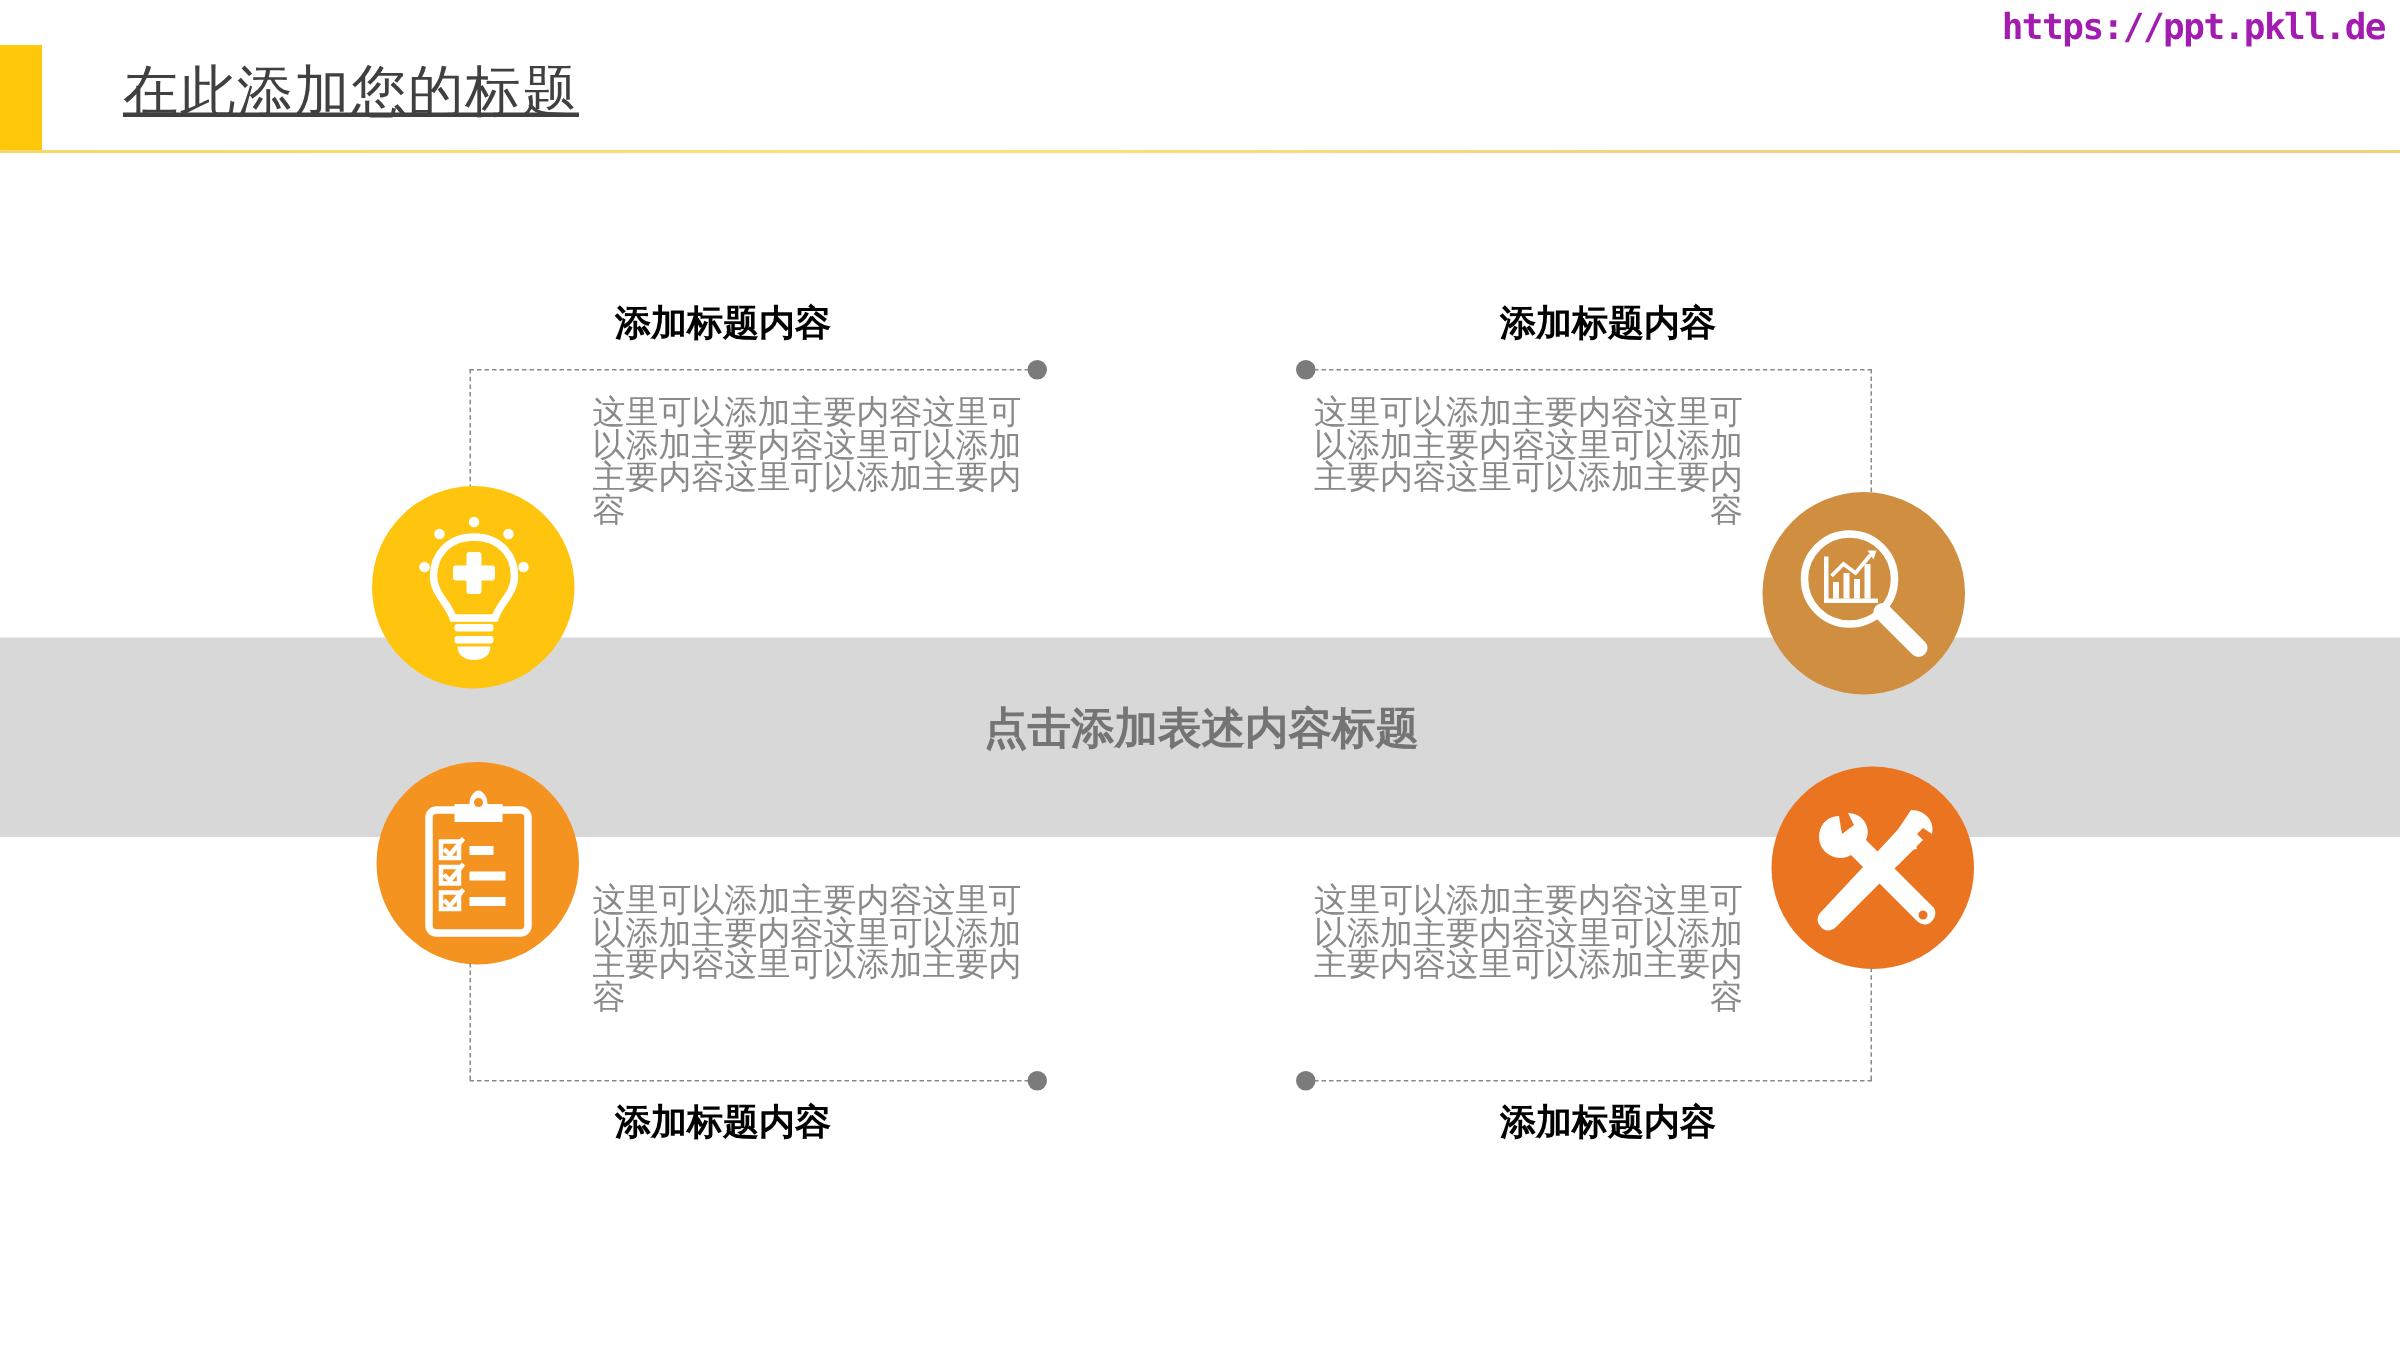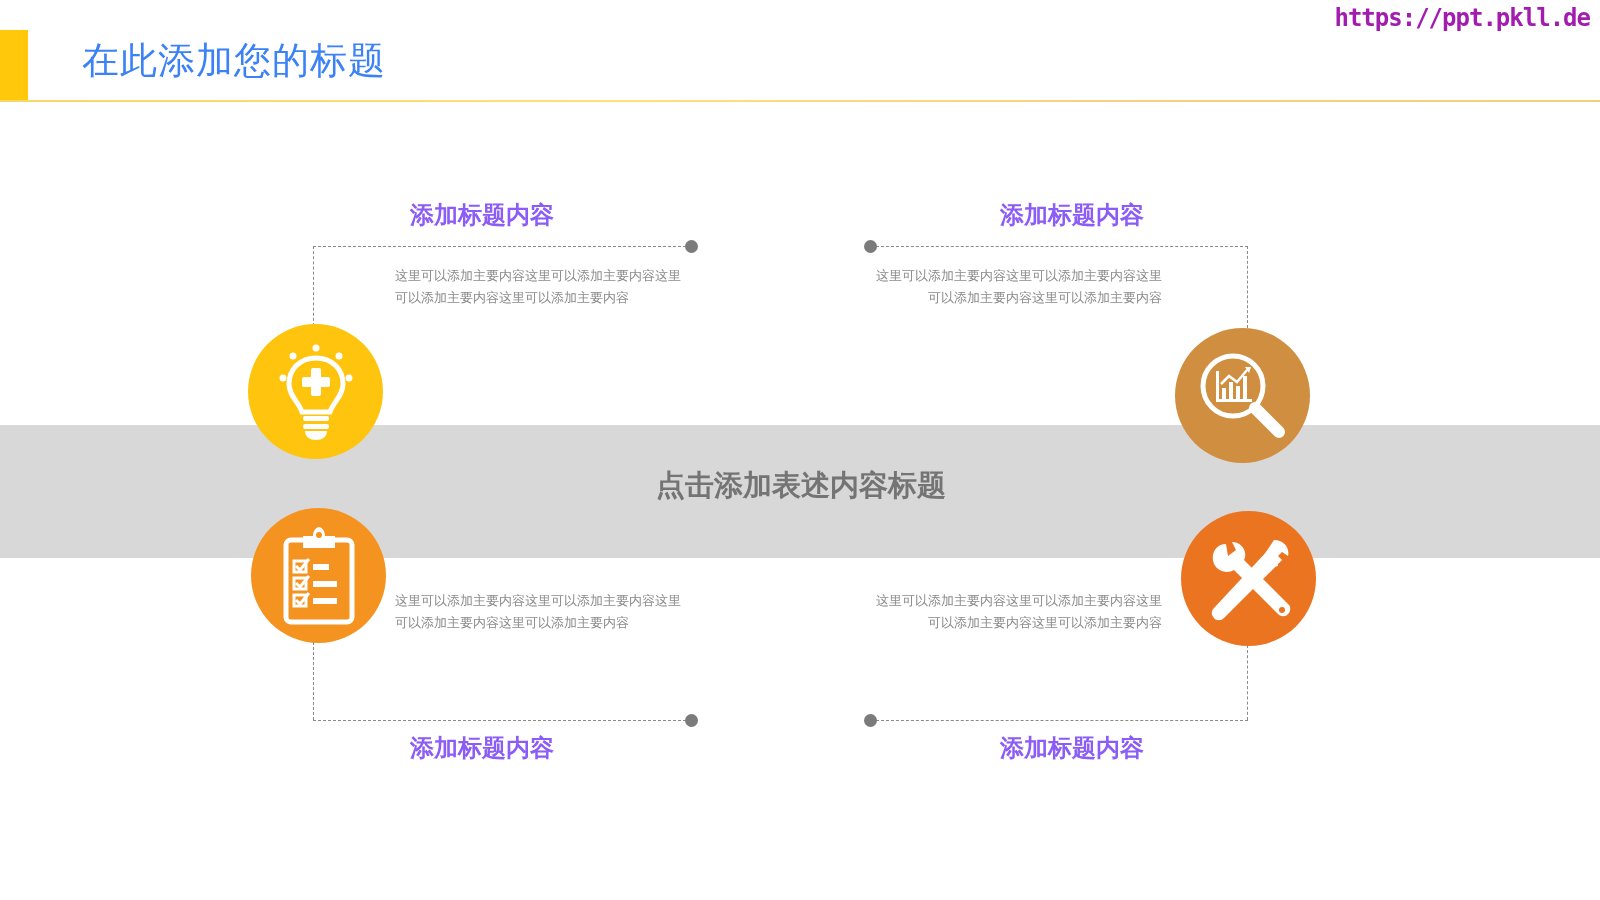--- a/index.html
+++ b/index.html
@@ -2,35 +2,35 @@
 <html><head>
 <meta charset="utf-8">
 <style>
   html, body { margin:0; padding:0; }
   body {
     width:1600px; height:900px; position:relative; overflow:hidden;
     background:#ffffff;
     font-family:"DejaVu Sans","Liberation Sans",sans-serif;
   }
   .accent-bar { position:absolute; left:0; top:30px; width:28px; height:71px; background:#ffc80a; }
-  .page-title { position:absolute; left:82px; top:38px; font-size:37px; color:#3b82f6; font-weight:400; letter-spacing:1px; line-height:46px; }
+  .page-title { position:absolute; left:82px; top:38px; font-size:37px; color:#404040; font-weight:400; letter-spacing:1px; line-height:46px;text-decoration:underline; }
   .header-line { position:absolute; left:0; top:100px; width:1600px; height:2px;
     background:linear-gradient(90deg,#f7d76a 0%,#ffe07a 40%,#f9cf83 70%,#eed27a 100%); }
   .watermark { position:absolute; right:10px; top:4px; font-family:"DejaVu Sans Mono","Liberation Mono",monospace; font-size:24px; color:#a21caf; font-weight:700; letter-spacing:-1px; }
   .band { position:absolute; left:0; top:425px; width:1600px; height:133px; background:#d9d8d9; }
   .band-title { position:absolute; left:0; top:425px; width:1600px; height:133px; display:flex; align-items:center; justify-content:center;
     font-size:29px; font-weight:700; color:#757475; padding-left:0; box-sizing:border-box; }
   .band-title span { position:relative; left:-18px; top:-6px;margin-left:38px; }
 
   .dash-h { position:absolute; height:0; border-top:1.5px dashed #8a8a8a; }
   .dash-v { position:absolute; width:0; border-left:1.5px dashed #8a8a8a; }
   .dot { position:absolute; width:13px; height:13px; border-radius:50%; background:#7b7b7b; }
 
-  .sec-title { position:absolute; font-size:24px; font-weight:700; color:#8b5cf6; width:300px; text-align:center; line-height:30px; }
-  .sec-body { position:absolute; width:290px; font-size:13px; line-height:21.5px; color:#8a8a8a; }
+  .sec-title { position:absolute; font-size:24px; font-weight:700; color:#000000; width:300px; text-align:center; line-height:30px; }
+  .sec-body { position:absolute; width:290px; font-size:22px; line-height:21.5px; color:#8a8a8a; }
   .sec-body.right { text-align:right; }
   .sec-body.left { text-align:left; }
 
   .circle { position:absolute; width:135px; height:135px; border-radius:50%; display:flex; align-items:center; justify-content:center; }
   .circle svg { display:block; }
 </style>
 </head>
 <body>
 
 <div class="accent-bar"></div>

